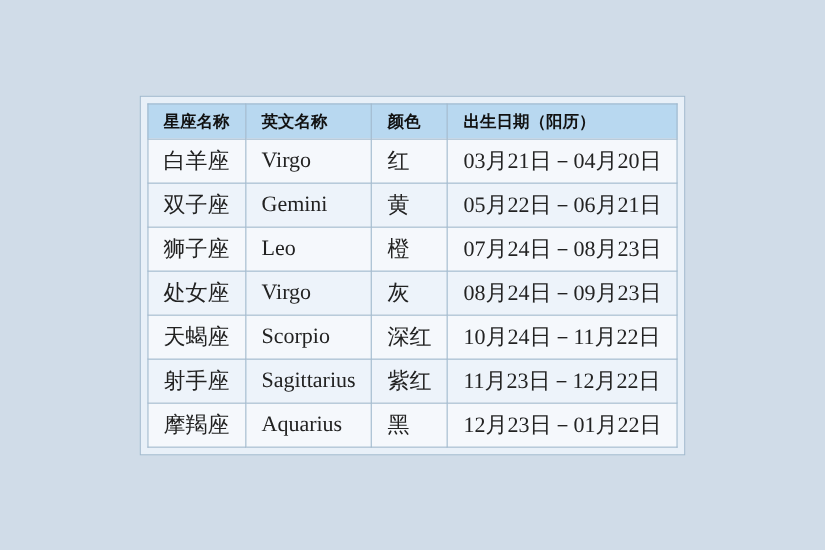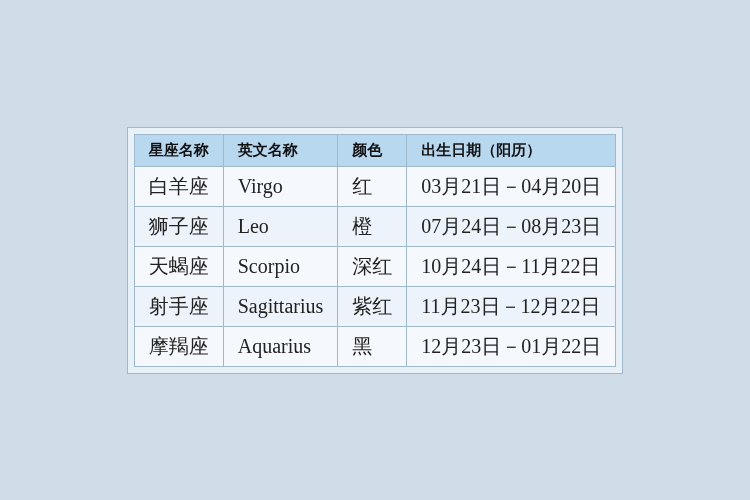--- a/index.html
+++ b/index.html
@@ -70,24 +70,36 @@
         </tr>
     </thead>
     <tbody>
     <tr>
           <td>白羊座</td>
           <td>Virgo</td>
           <td>红</td>
           <td>03月21日－04月20日</td>
         </tr>
         <tr>
+          <td>双子座</td>
+          <td>Gemini</td>
+          <td>黄</td>
+          <td>05月22日－06月21日</td>
+        </tr>
+        <tr>
           <td>狮子座</td>
           <td>Leo</td>
           <td>橙</td>
           <td>07月24日－08月23日</td>
+        </tr>
+        <tr>
+          <td>处女座</td>
+          <td>Virgo</td>
+          <td>灰</td>
+          <td>08月24日－09月23日</td>
         </tr>
         <tr>
           <td>天蝎座</td>
           <td>Scorpio</td>
           <td>深红</td>
           <td>10月24日－11月22日</td>
         </tr>
         <tr>
           <td>射手座</td>
           <td>Sagittarius</td>

